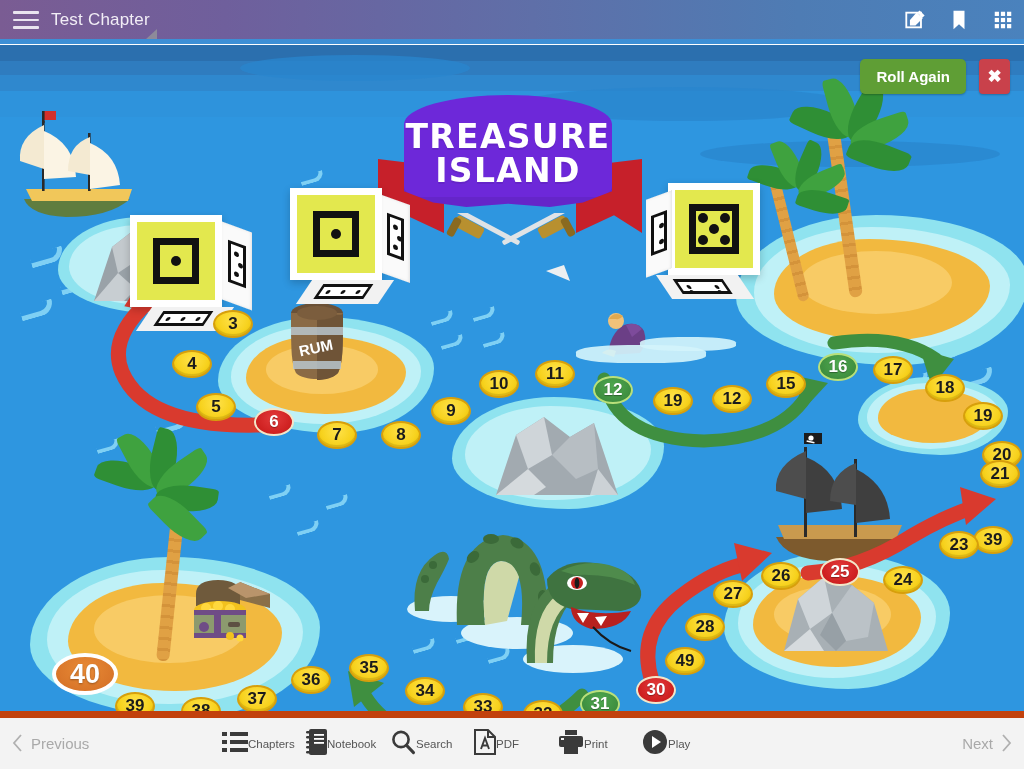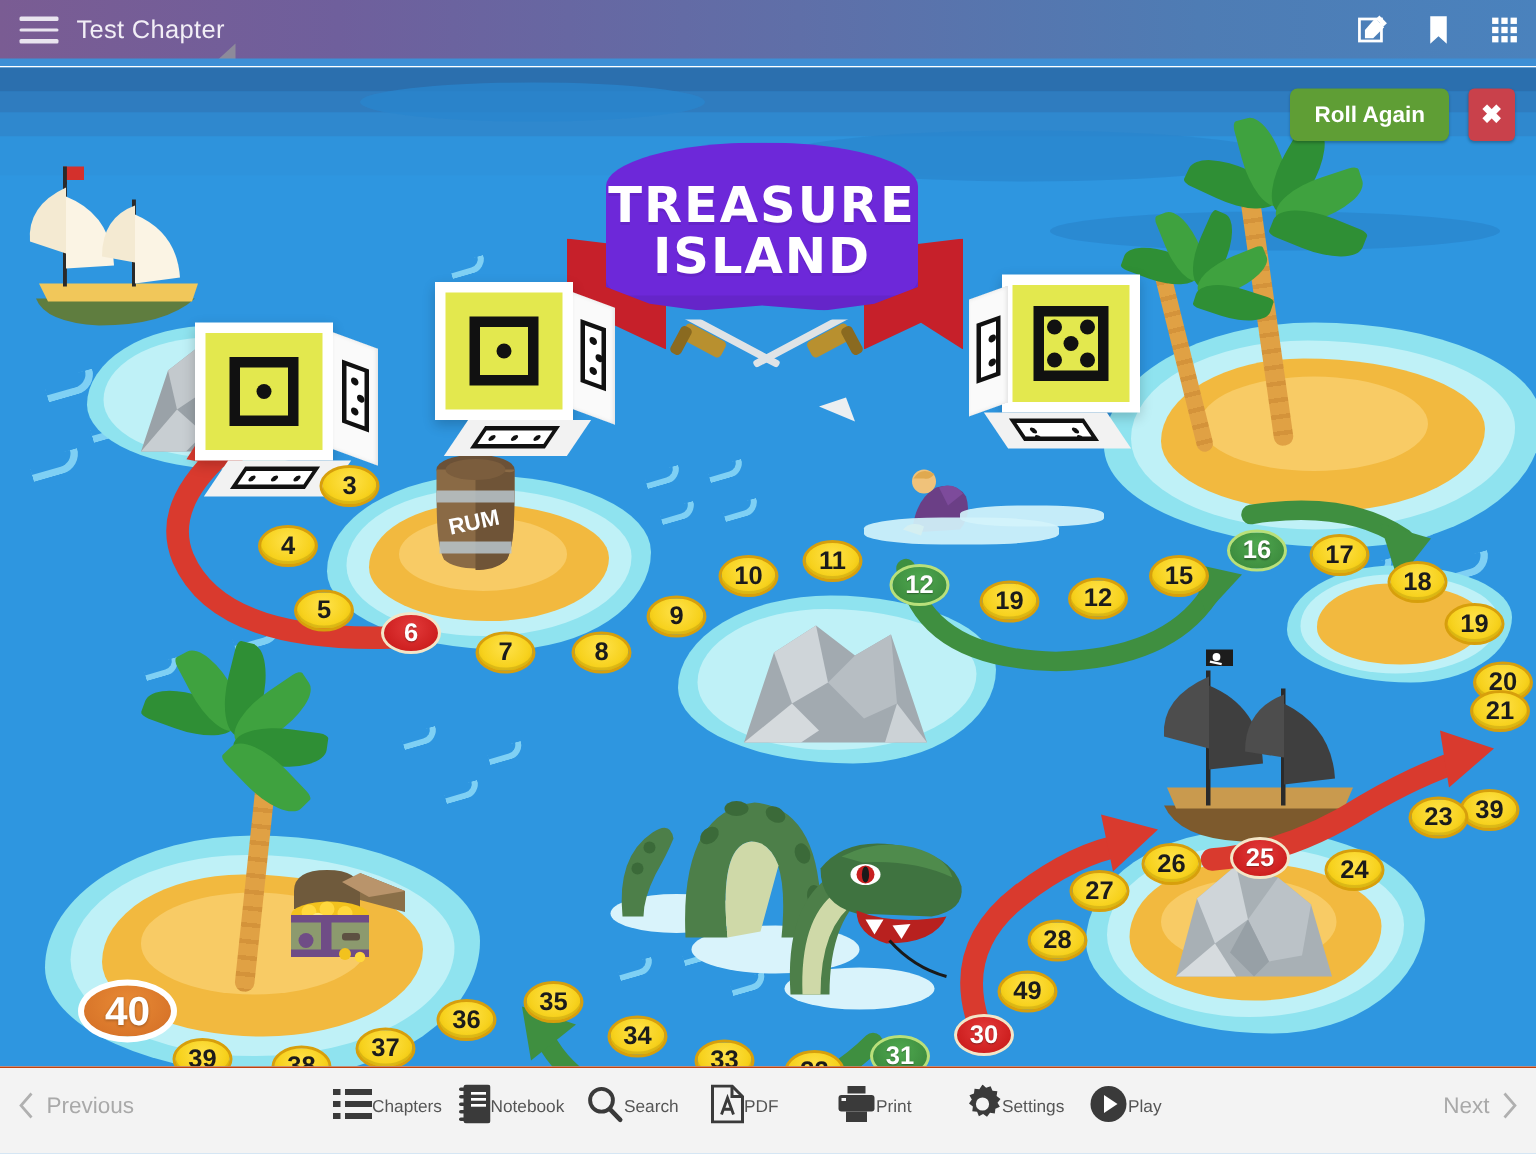--- a/index.html
+++ b/index.html
@@ -235,21 +235,21 @@
     width: 31px; height: 35px;
     background: #c9414b; color: #ffffff;
     border: none; border-radius: 4px; cursor: pointer; z-index: 30;
     font-size: 17px; font-weight: bold; line-height: 1;
     box-shadow: 0 1px 2px rgba(0,0,0,.25);
   }
 
   
   #bottombar {
     position: absolute; left: 0; bottom: 0; width: 1024px; height: 58px;
-    background: #f3f3f3; border-top: 1px solid #c2410c;
+    background: #f3f3f3; border-top: 7px solid #c2410c;
     z-index: 40;
   }
   #prev-btn, #next-btn {
     position: absolute; top: 16px;
     display: flex; align-items: center; gap: 8px;
     color: #a9a9a9; font-size: 15px; cursor: pointer; background: none; border: none;
   }
   #prev-btn { left: 12px; }
   #next-btn { right: 12px; }
   .tool-group {
@@ -800,29 +800,20 @@
           <svg width="26" height="24" viewBox="0 0 26 24" fill="#3a3a3a">
             <rect x="7" y="0" width="12" height="5"></rect>
             <rect x="1" y="6" width="24" height="11" rx="2"></rect>
             <rect x="6" y="17" width="14" height="7"></rect>
             <rect x="3" y="8" width="3" height="2" fill="#f3f3f3"></rect>
           </svg>
         </div>
         <div class="lbl">Print</div>
       </div>
 
-      <div class="tool">
-        <div class="glyph">
-          <svg width="26" height="26" viewBox="0 0 26 26" fill="#3a3a3a">
-            <path d="M13 0 l2.4 2.2 3-1 1.3 3 3.2.3-.5 3.2 2.6 1.9-2 2.5 1.6 2.8-3 1.2-.4 3.2-3.2-.4-2 2.6-2.6-1.9-2.8 1.6-1.2-3-3.2-.4.4-3.2-2.6-2 1.9-2.6-1.6-2.8 3-1.2.4-3.2 3.2.4z"></path>
-            <circle cx="13" cy="13" r="4.4" fill="#f3f3f3"></circle>
-          </svg>
-        </div>
-        <div class="lbl">Settings</div>
-      </div>
 
       <div class="tool">
         <div class="glyph">
           <svg width="26" height="26" viewBox="0 0 26 26">
             <circle cx="13" cy="13" r="12" fill="#3a3a3a"></circle>
             <path d="M10 7 L19 13 L10 19 Z" fill="#ffffff"></path>
           </svg>
         </div>
         <div class="lbl">Play</div>
       </div>

